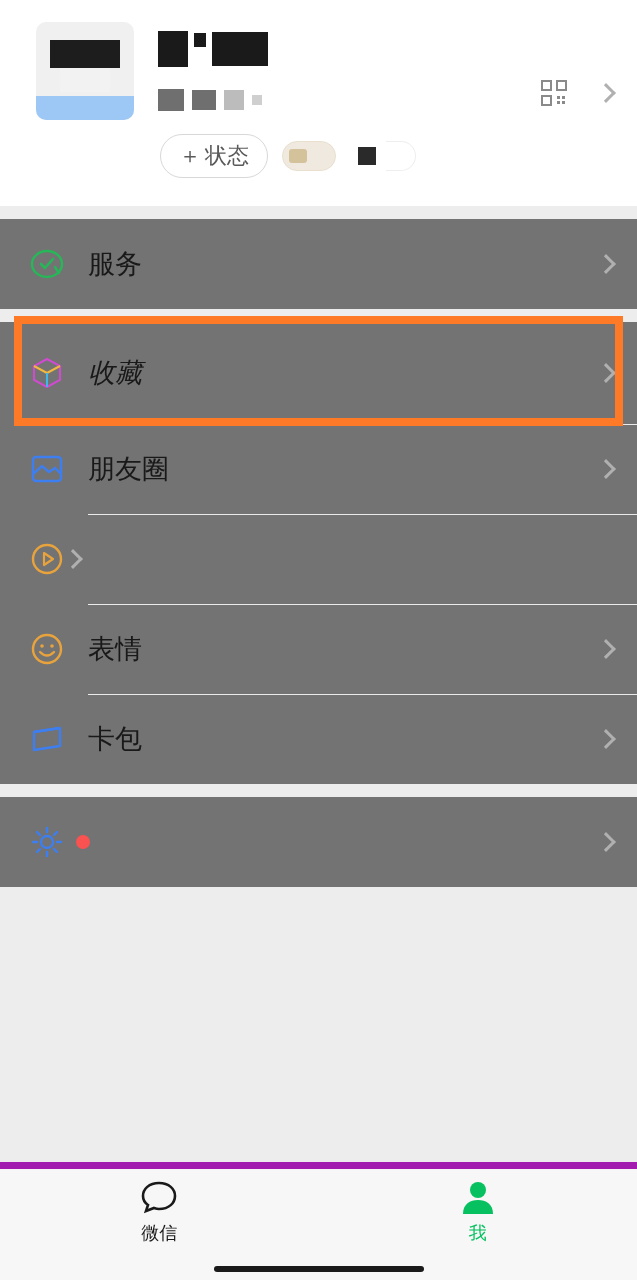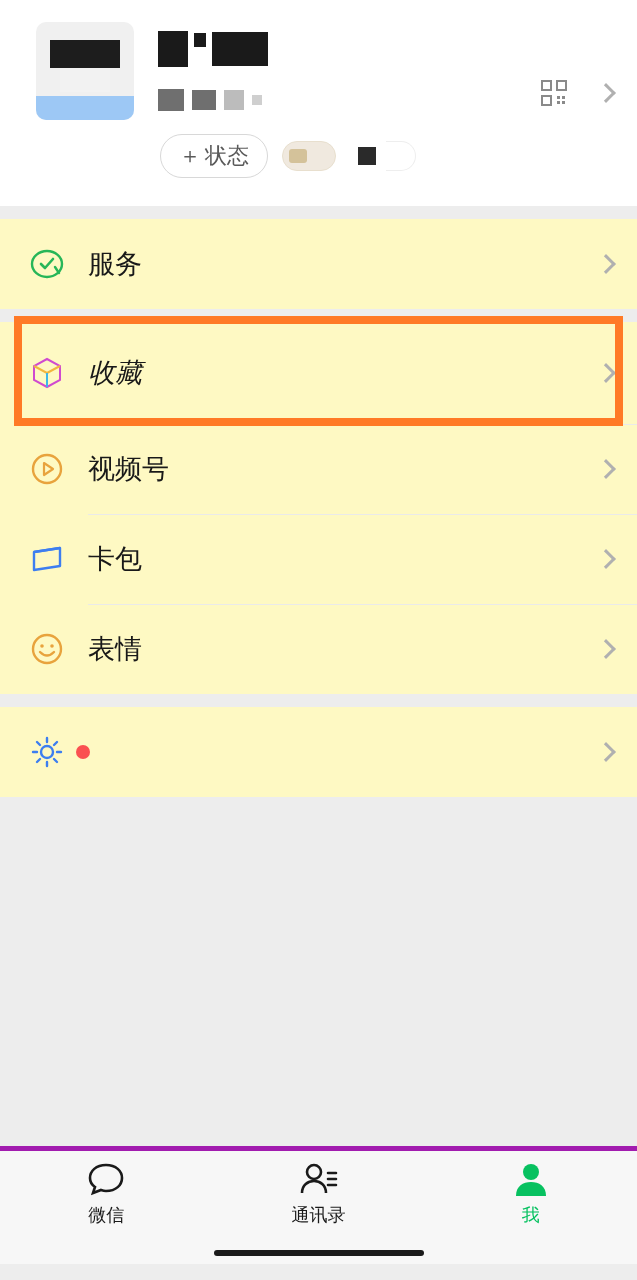--- a/index.html
+++ b/index.html
@@ -108,21 +108,21 @@
     .group {
       background:#fff;
       margin-top:13px;
       position:relative;
     }
     .item {
       display:flex;
       align-items:center;
       padding: 26px 24px 26px 28px;
       position:relative;
-      background:#fef9c3;
+      background:#737373;
     }
     .item + .item::before {
       content:"";
       position:absolute;
       left:88px; right:0; top:0;
       height:1px;
       background:#eaeaea;
     }
     .item .label {
       font-size: 27px;
@@ -148,24 +148,24 @@
       position:absolute;
       border:8px solid #ff7a26;
       box-sizing:border-box;
       z-index:5;
       pointer-events:none;
     }
 
     
     .tabbar {
       position:absolute;
-      left:0; right:0; bottom:16px;
+      left:0; right:0; bottom:0;
       height:118px;
       background:#f7f7f7;
-      border-top:5px solid #a21caf;
+      border-top:7px solid #a21caf;
       display:flex;
       padding-top:8px;
     }
     .tab {
       flex:1;
       display:flex;
       flex-direction:column;
       align-items:center;
       gap:4px;
       color:#1a1a1a;
@@ -270,53 +270,62 @@
       <svg width="34" height="34" viewBox="0 0 34 34" fill="none">
         <path d="M17 3 L30 10 L30 24 L17 31 L4 24 L4 10 Z" stroke="#d04bcf" stroke-width="2"></path>
         <path d="M4 10 L17 17 L30 10" stroke="#f2b73f" stroke-width="2"></path>
         <path d="M17 17 L17 31" stroke="#3fb7e8" stroke-width="2"></path>
       </svg>
     </div>
     <div class="label">收藏</div>
     <div class="chevron"></div>
   </div>
 
+  <div class="item">
+    <div class="icon-slot">
+      <svg width="34" height="34" viewBox="0 0 34 34" fill="none">
+        <rect x="3" y="5" width="28" height="24" rx="3" stroke="#3d7ef0" stroke-width="2.4"></rect>
+        <path d="M3 22 L12 14 L19 20 L25 16 L31 22" stroke="#3d7ef0" stroke-width="2.4" fill="none"></path>
+      </svg>
+    </div>
+    <div class="label">朋友圈</div>
+    <div class="chevron"></div>
+  </div>
 
   <div class="item">
     <div class="icon-slot">
       <svg width="34" height="34" viewBox="0 0 34 34" fill="none">
         <circle cx="17" cy="17" r="14" stroke="#e8a33d" stroke-width="2.4"></circle>
         <path d="M14 11 L23 17 L14 23 Z" stroke="#e8a33d" stroke-width="2.2" fill="none" stroke-linejoin="round"></path>
       </svg>
     </div>
-    <div class="label">视频号</div>
-    <div class="chevron"></div>
-  </div>
-
-  <div class="item">
-    <div class="icon-slot">
-      <svg width="34" height="34" viewBox="0 0 34 34" fill="none">
-        <path d="M4 10 L30 6 L30 24 L4 28 Z" stroke="#3d7ef0" stroke-width="2.4" stroke-linejoin="round"></path>
-        <path d="M4 10 L30 6" stroke="#3d7ef0" stroke-width="2.4"></path>
-      </svg>
-    </div>
-    <div class="label">卡包</div>
     <div class="chevron"></div>
   </div>
 
   <div class="item">
     <div class="icon-slot">
       <svg width="34" height="34" viewBox="0 0 34 34" fill="none">
         <circle cx="17" cy="17" r="14" stroke="#e8a33d" stroke-width="2.4"></circle>
         <circle cx="12" cy="14" r="1.8" fill="#e8a33d"></circle>
         <circle cx="22" cy="14" r="1.8" fill="#e8a33d"></circle>
         <path d="M10 20 Q17 27 24 20" stroke="#e8a33d" stroke-width="2.4" fill="none" stroke-linecap="round"></path>
       </svg>
     </div>
     <div class="label">表情</div>
+    <div class="chevron"></div>
+  </div>
+
+  <div class="item">
+    <div class="icon-slot">
+      <svg width="34" height="34" viewBox="0 0 34 34" fill="none">
+        <path d="M4 10 L30 6 L30 24 L4 28 Z" stroke="#3d7ef0" stroke-width="2.4" stroke-linejoin="round"></path>
+        <path d="M4 10 L30 6" stroke="#3d7ef0" stroke-width="2.4"></path>
+      </svg>
+    </div>
+    <div class="label">卡包</div>
     <div class="chevron"></div>
   </div>
 </div>
 
 <div class="group">
   <div class="item">
     <div class="icon-slot">
       <svg width="34" height="34" viewBox="0 0 34 34" fill="none">
         <circle cx="17" cy="17" r="6" stroke="#3d7ef0" stroke-width="2.4"></circle>
         <g stroke="#3d7ef0" stroke-width="2.4" stroke-linecap="round">
@@ -341,30 +350,20 @@
 
 <div class="tabbar">
   <div class="tab">
     <div class="ticon">
       <svg width="40" height="40" viewBox="0 0 40 40" fill="none">
         <path d="M20 6 C10 6 4 12 4 19 C4 23 6 26 9 28 L7 34 L15 31 C16.5 31.5 18 32 20 32 C30 32 36 26 36 19 C36 12 30 6 20 6 Z" stroke="#1a1a1a" stroke-width="2.6"></path>
       </svg>
     </div>
     <div class="tlabel">微信</div>
   </div>
-  <div class="tab">
-    <div class="ticon">
-      <svg width="40" height="40" viewBox="0 0 40 40" fill="none">
-        <circle cx="16" cy="13" r="7" stroke="#1a1a1a" stroke-width="2.6"></circle>
-        <path d="M4 34 C4 26 10 22 16 22 C22 22 28 26 28 34" stroke="#1a1a1a" stroke-width="2.6" fill="none"></path>
-        <path d="M30 14 L38 14 M30 20 L38 20 M30 26 L38 26" stroke="#1a1a1a" stroke-width="2.6" stroke-linecap="round"></path>
-      </svg>
-    </div>
-    <div class="tlabel">通讯录</div>
-  </div>
   <div class="tab active">
     <div class="ticon">
       <svg width="40" height="40" viewBox="0 0 40 40">
         <circle cx="20" cy="13" r="8" fill="#07c160"></circle>
         <path d="M5 37 C5 27 12 23 20 23 C28 23 35 27 35 37 Z" fill="#07c160"></path>
       </svg>
     </div>
     <div class="tlabel">我</div>
   </div>
   <div class="home-indicator"></div>

